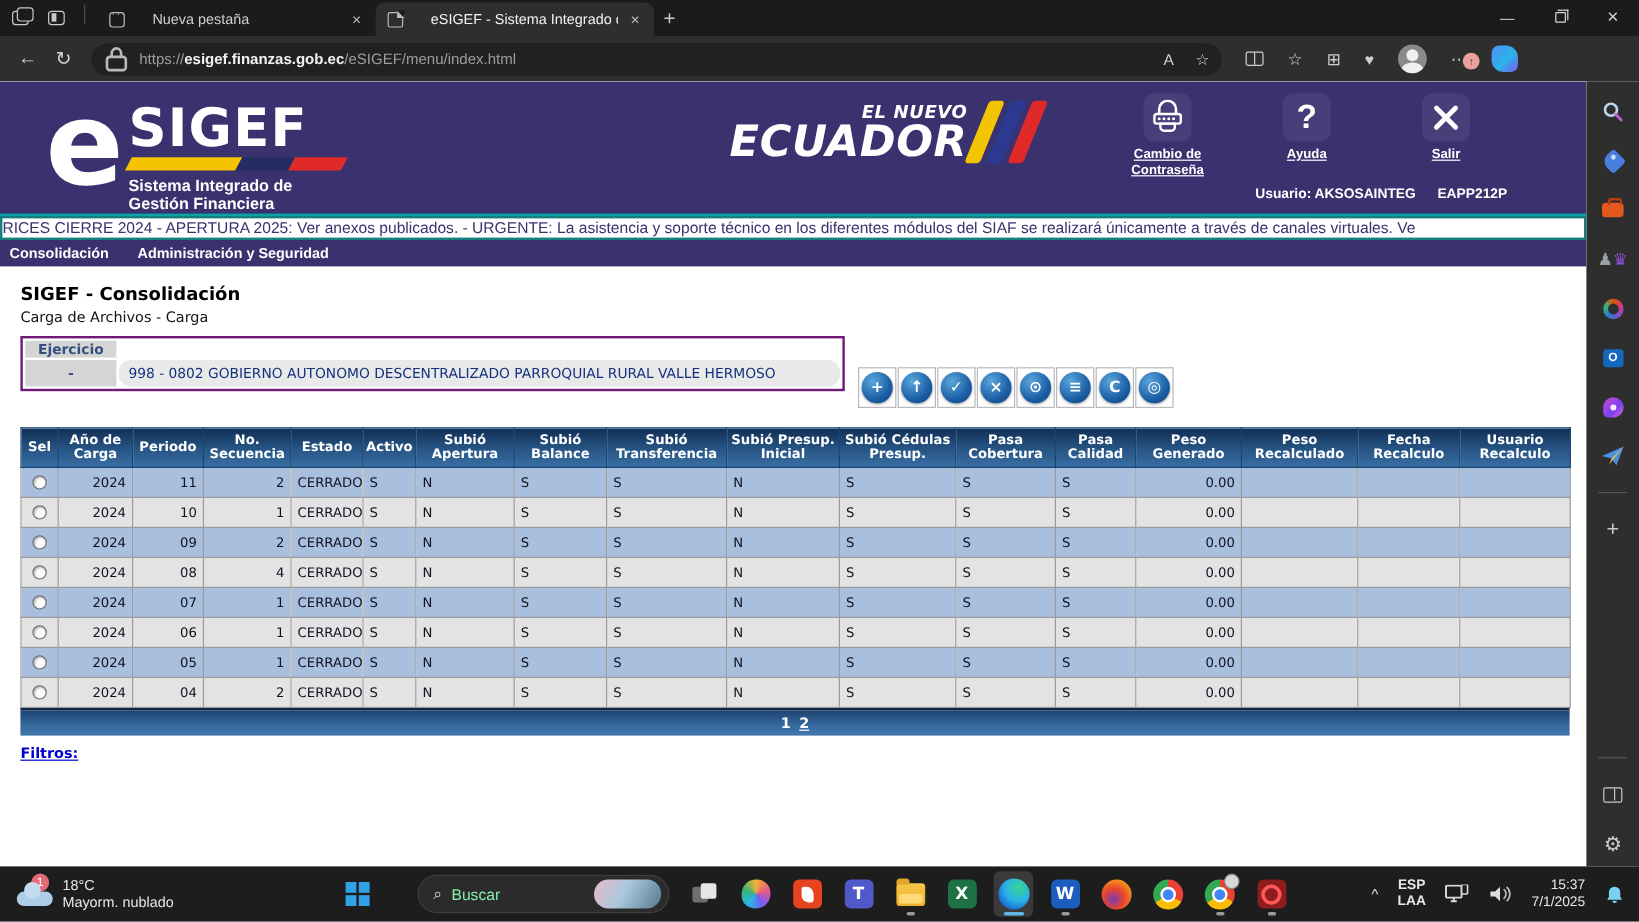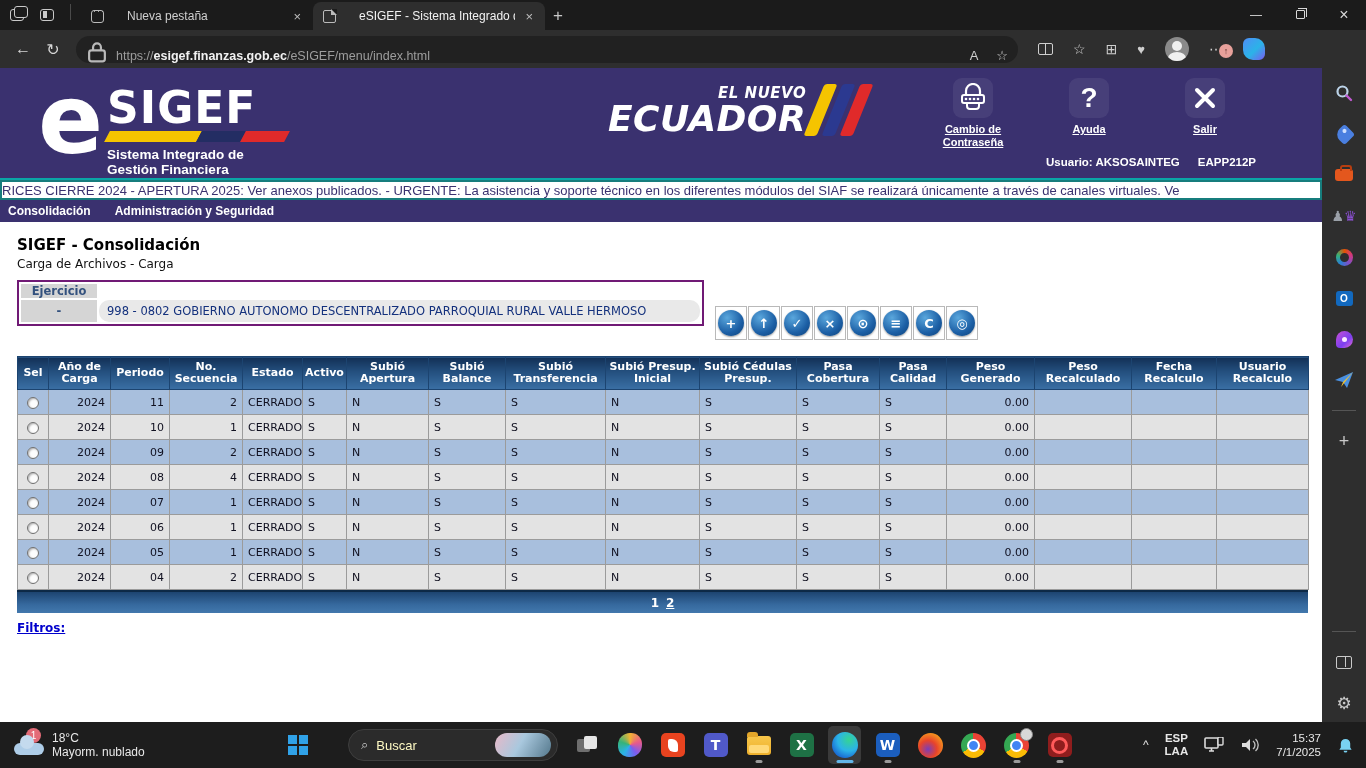--- a/index.html
+++ b/index.html
@@ -29,21 +29,21 @@
   .win-controls { margin-left:auto; display:flex; height:30px; align-items:center; }
   .win-btn { width:44px; text-align:center; color:#d8d8d8; font-size:12px; line-height:30px; }
   .win-restore { display:inline-block; width:9px; height:9px; border:1.2px solid #d8d8d8; border-radius:1px; position:relative; }
   .win-restore::after{ content:""; position:absolute; left:1px; bottom:1px; right:-3px; top:-3px;
         border-top:1.2px solid #d8d8d8; border-right:1.2px solid #d8d8d8; }
 
   .navbar { position:absolute; top:30px; left:0; width:1366px; height:38px; background:#2e2e2e;
             display:flex; align-items:center; color:#cfcfcf; }
   .nav-ic { font-size:16px; width:30px; text-align:center; color:#d5d5d5; }
   .addr { height:27px; flex:0 0 942px; margin-left:8px; background:#212121; border-radius:14px;
-          display:flex; align-items:flex-end; padding:0 10px; gap:8px; }
+          display:flex; align-items:center; padding:0 10px; gap:8px; }
   .addr-url { font-size:12.5px; color:#9d9d9d; flex:1; white-space:nowrap; overflow:hidden; }
   .addr-url b { color:#f1f1f1; font-weight:bold; }
   .addr-right { display:flex; gap:18px; font-size:13px; color:#cfcfcf; }
   .nav-right { display:flex; align-items:center; gap:20px; margin-left:20px; }
   .split-ic { width:15px; height:12px; border:1.3px solid #cfcfcf; border-radius:2px; position:relative; }
   .split-ic::after { content:""; position:absolute; left:6px; top:0; width:1.3px; height:10px; background:#cfcfcf; }
   .avatar { width:24px; height:24px; border-radius:50%; background:#8a8a8a; position:relative; overflow:hidden; }
   .avatar::before{ content:""; position:absolute; left:7px; top:4px; width:10px; height:10px; border-radius:50%; background:#f0f0f0;}
   .avatar::after{ content:""; position:absolute; left:3px; top:15px; width:18px; height:12px; border-radius:50%; background:#f0f0f0;}
   .more-wrap { position:relative; font-size:14px; }
@@ -101,21 +101,21 @@
 
   .hdr-actions { position:absolute; right:78px; top:10px; display:flex; gap:38px; }
   .hdr-action { width:78px; text-align:center; }
   .hdr-tile { width:40px; height:40px; margin:0 auto; background:rgba(255,255,255,.07); border-radius:9px;
               display:flex; align-items:center; justify-content:center; }
   .hdr-label { color:#fff; font-size:11px; font-weight:bold; text-decoration:underline; margin-top:5px; line-height:13px; }
   .help-q { color:#fff; font-size:28px; font-weight:bold; }
   .hdr-user-row { position:absolute; right:66px; top:88px; display:flex; gap:18px;
                   color:#fff; font-size:11.5px; font-weight:bold; }
 
-  .marquee { height:20px; background:#fff; border:2px solid #177d7d; overflow:hidden; display:flex; align-items:center; }
+  .marquee { height:20px; background:#fff; border:2px solid #177d7d; overflow:hidden; display:flex; }
   .marquee span { font-size:13px; color:#3a316f; white-space:nowrap; }
 
   .menubar { height:22px; background:#3a316f; display:flex; align-items:center; gap:24px; padding-left:8px; }
   .menu-item { color:#fff; font-size:12px; font-weight:600; }
 
   .page { padding:14px 0 0 17px; font-family:"DejaVu Sans",sans-serif; }
   .page-title { font-size:15px; font-weight:bold; color:#000; }
   .page-sub { font-size:12px; color:#111; margin-top:3px; }
 
   .form-zone { display:flex; align-items:flex-start; margin-top:9px; }
@@ -164,21 +164,21 @@
   .cloud::before { content:""; position:absolute; left:0; bottom:0; width:30px; height:12px;
       background:#aecdе8; background:#aecde8; border-radius:7px; }
   .cloud::after { content:""; position:absolute; left:6px; top:0; width:14px; height:14px;
       border-radius:50%; background:#c4daee; }
   .w-badge { position:absolute; top:-7px; left:12px; width:15px; height:15px; border-radius:50%;
       background:#e36b77; color:#fff; font-size:10px; text-align:center; line-height:15px; }
   .w-text { font-size:12px; line-height:14px; }
   .search-pill { width:210px; height:32px; background:#2b2b2b; border:1px solid #3e3e3e; border-radius:16px;
       display:flex; align-items:center; padding:0 6px 0 12px; gap:8px; margin-left:38px; }
   .search-pill .q { color:#cfcfcf; font-size:13px; }
-  .search-txt { flex:1; color:#fef9c3; font-size:13px; }
+  .search-txt { flex:1; color:#86efac; font-size:13px; }
   .search-art { width:56px; height:24px; border-radius:12px;
       background:linear-gradient(120deg,#e8b9c8 0%,#a9c8de 45%,#54788c 100%); }
   .tb-apps { display:flex; align-items:center; gap:10px; margin-left:12px; }
   .tb-item { width:33px; height:38px; display:flex; align-items:center; justify-content:center;
       position:relative; border-radius:5px; }
   .tb-item.active { background:#3a3a3a; }
   .tb-item .dot { position:absolute; bottom:1px; left:50%; transform:translateX(-50%);
       width:7px; height:3px; border-radius:2px; background:#9a9a9a; }
   .tb-item.active .dot { width:17px; background:#62b6e8; }
   .app-sq { width:24px; height:24px; border-radius:5px; color:#fff; font-weight:bold; font-size:14px;

